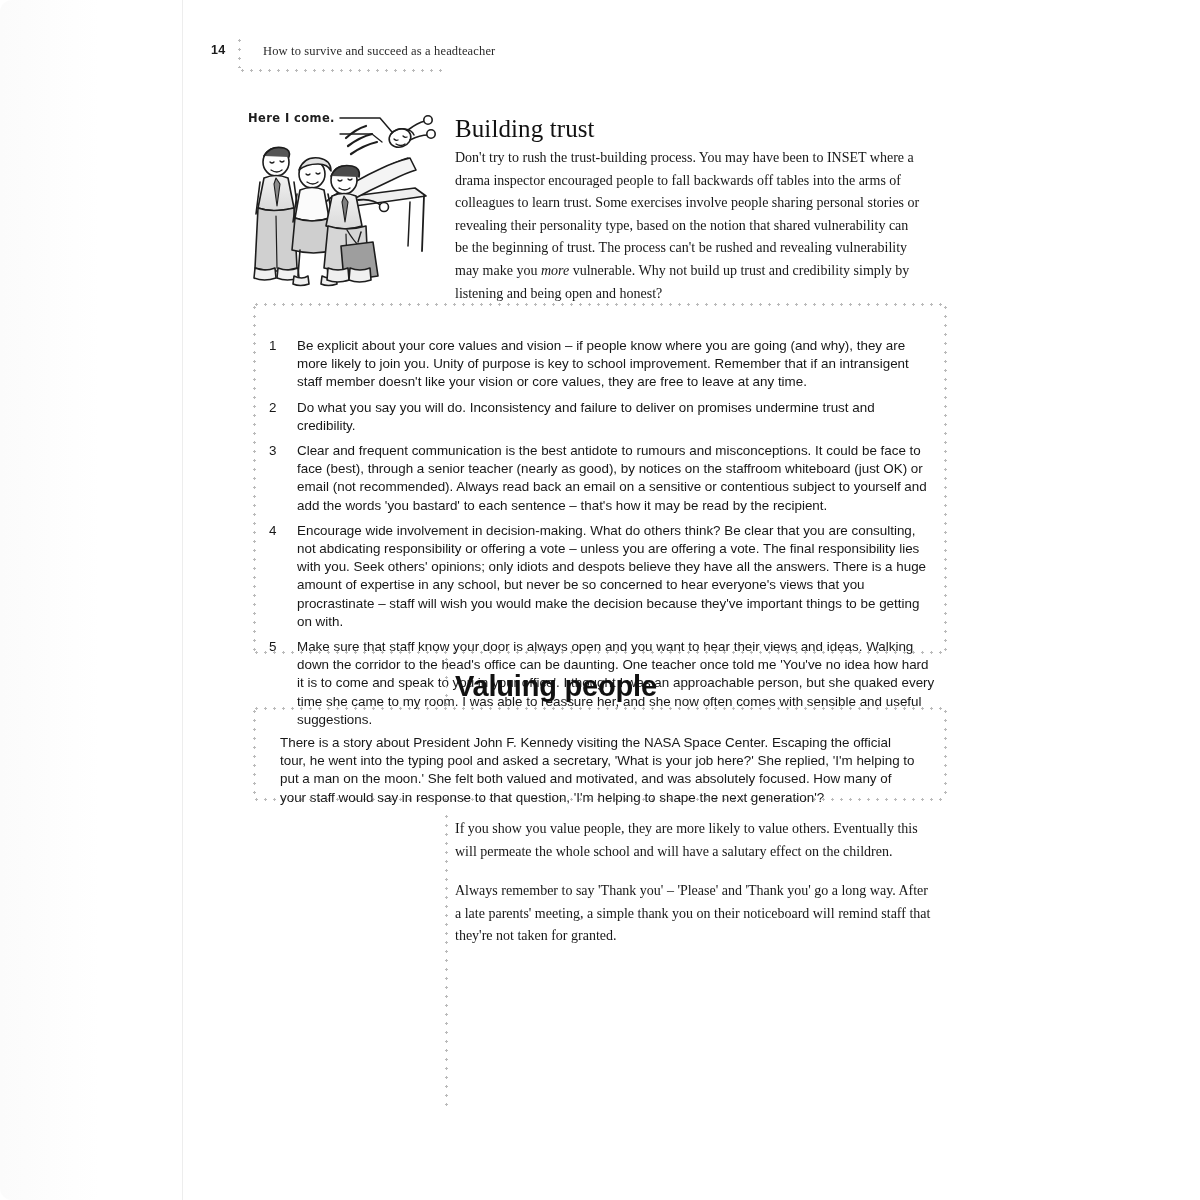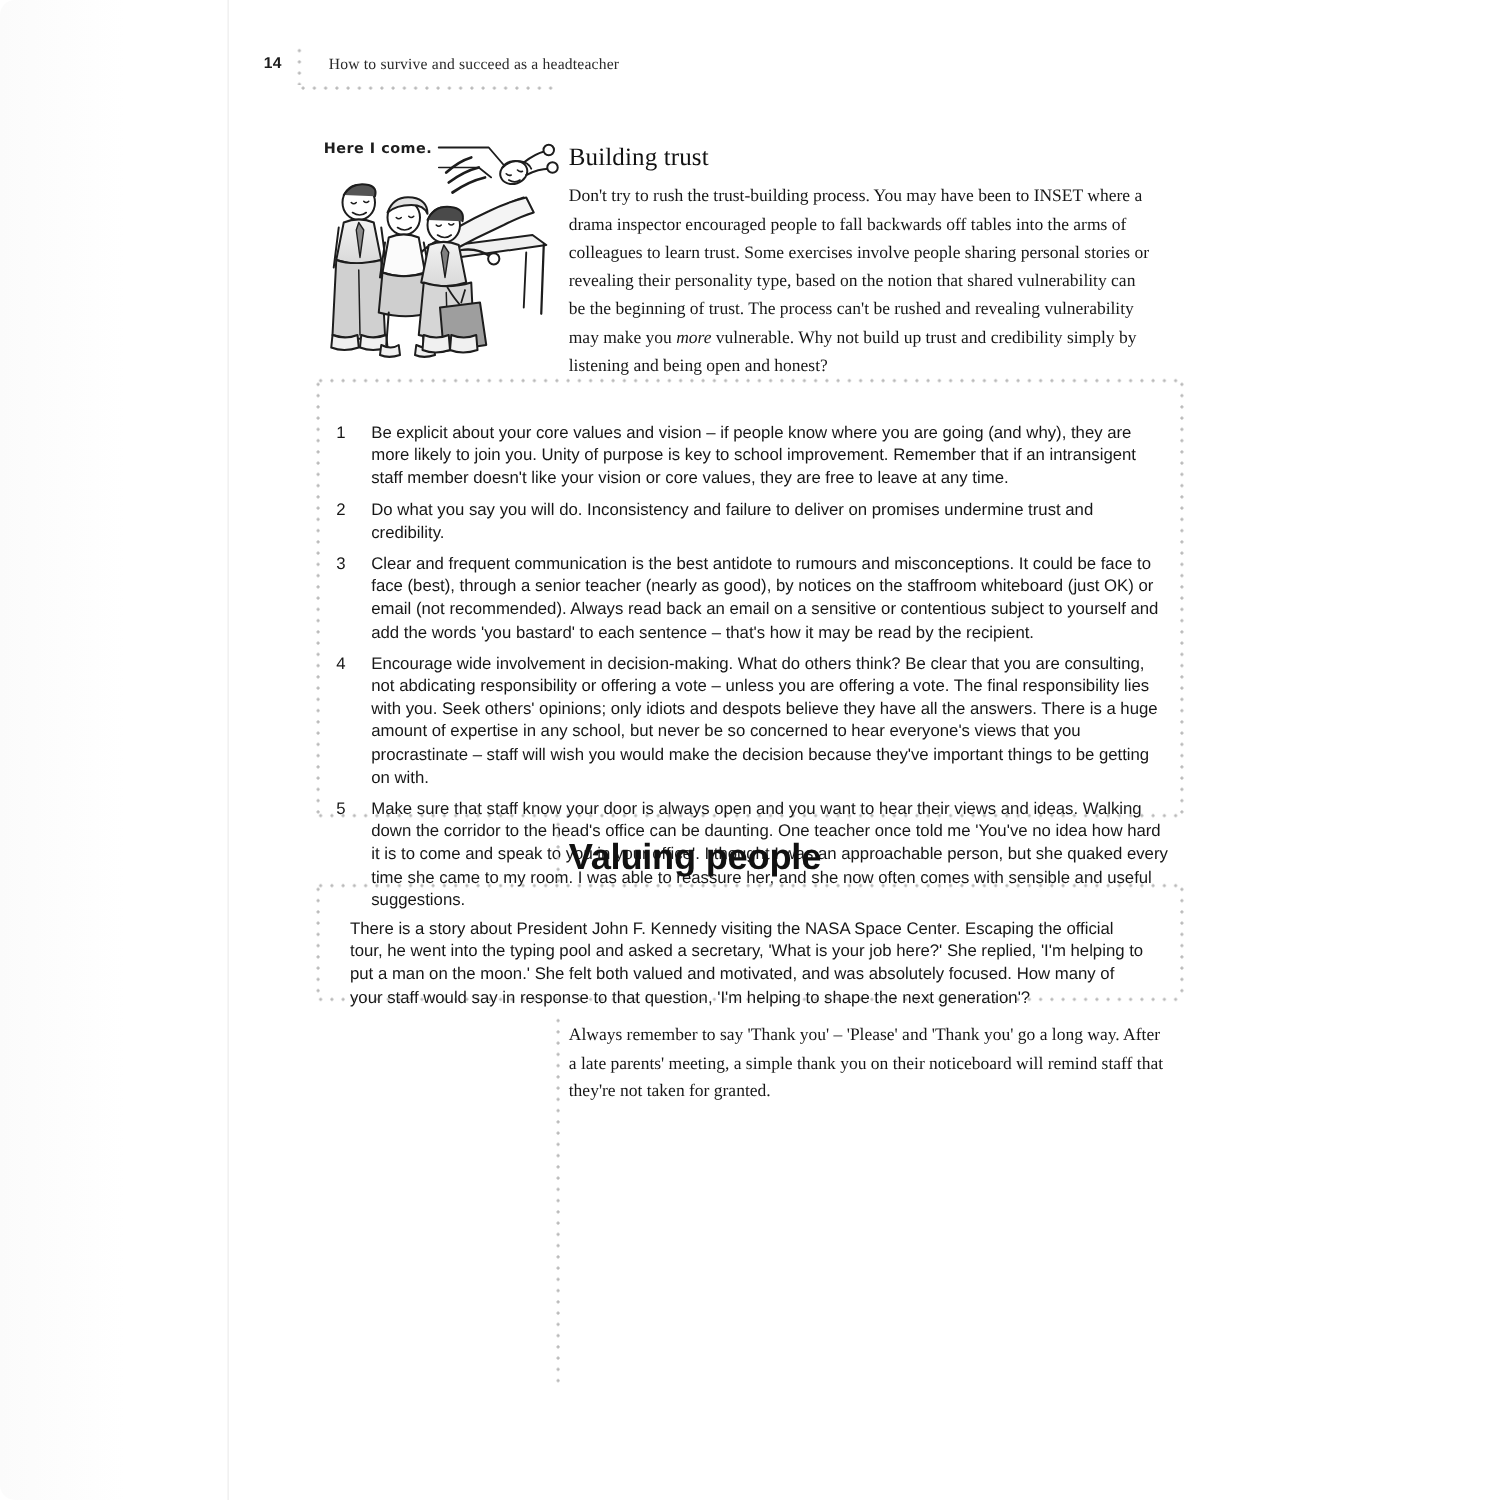--- a/index.html
+++ b/index.html
@@ -64,38 +64,38 @@
     font-size: 12.5px;
     color: #2a2a2a;
     letter-spacing: .15px;
     white-space: nowrap;
     margin-left: 11px;
   }
 
   
   .cartoon {
     position: absolute;
-    left: 251px;
+    left: 240px;
     top: 106px;
     width: 200px;
     height: 196px;
   }
   .cartoon svg { display: block; }
   .caption-text {
     font-family: "DejaVu Sans", sans-serif;
     font-size: 11.5px;
     font-weight: 600;
     letter-spacing: .4px;
   }
 
   
   .h-serif {
     position: absolute;
     font-family: "Liberation Serif", serif;
-    font-size: 20px;
+    font-size: 25px;
     color: #111;
     letter-spacing: .1px;
     text-align: right;
   }
   .h-sans {
     position: absolute;
     font-family: "Liberation Sans", sans-serif;
     font-size: 29px;
     font-weight: bold;
     color: #111;
@@ -289,16 +289,17 @@
   <div class="dot-v" style="left:253px; top:707px; height:93px;"></div>
   <div class="dot-v" style="left:944px; top:707px; height:93px;"></div>
 
   <div class="box-sans story" style="left:264px; top:718px; width:672px;">
     <p>There is a story about President John F. Kennedy visiting the NASA Space Center. Escaping the official tour, he went into the typing pool and asked a secretary, 'What is your job here?' She replied, 'I'm helping to put a man on the moon.' She felt both valued and motivated, and was absolutely focused. How many of your staff would say in response to that question, 'I'm helping to shape the next generation'?</p>
   </div>
 
   <div class="dot-v" style="left:445px; top:812px; height:300px;"></div>
 
   <div class="body-serif" style="left:455px; top:818px; width:478px;">
+    <p>If you show you value people, they are more likely to value others. Eventually this will permeate the whole school and will have a salutary effect on the children.</p>
     <p>Always remember to say 'Thank you' – 'Please' and 'Thank you' go a long way. After a late parents' meeting, a simple thank you on their noticeboard will remind staff that they're not taken for granted.</p>
   </div>
 
 </div>
 
 </body></html>

